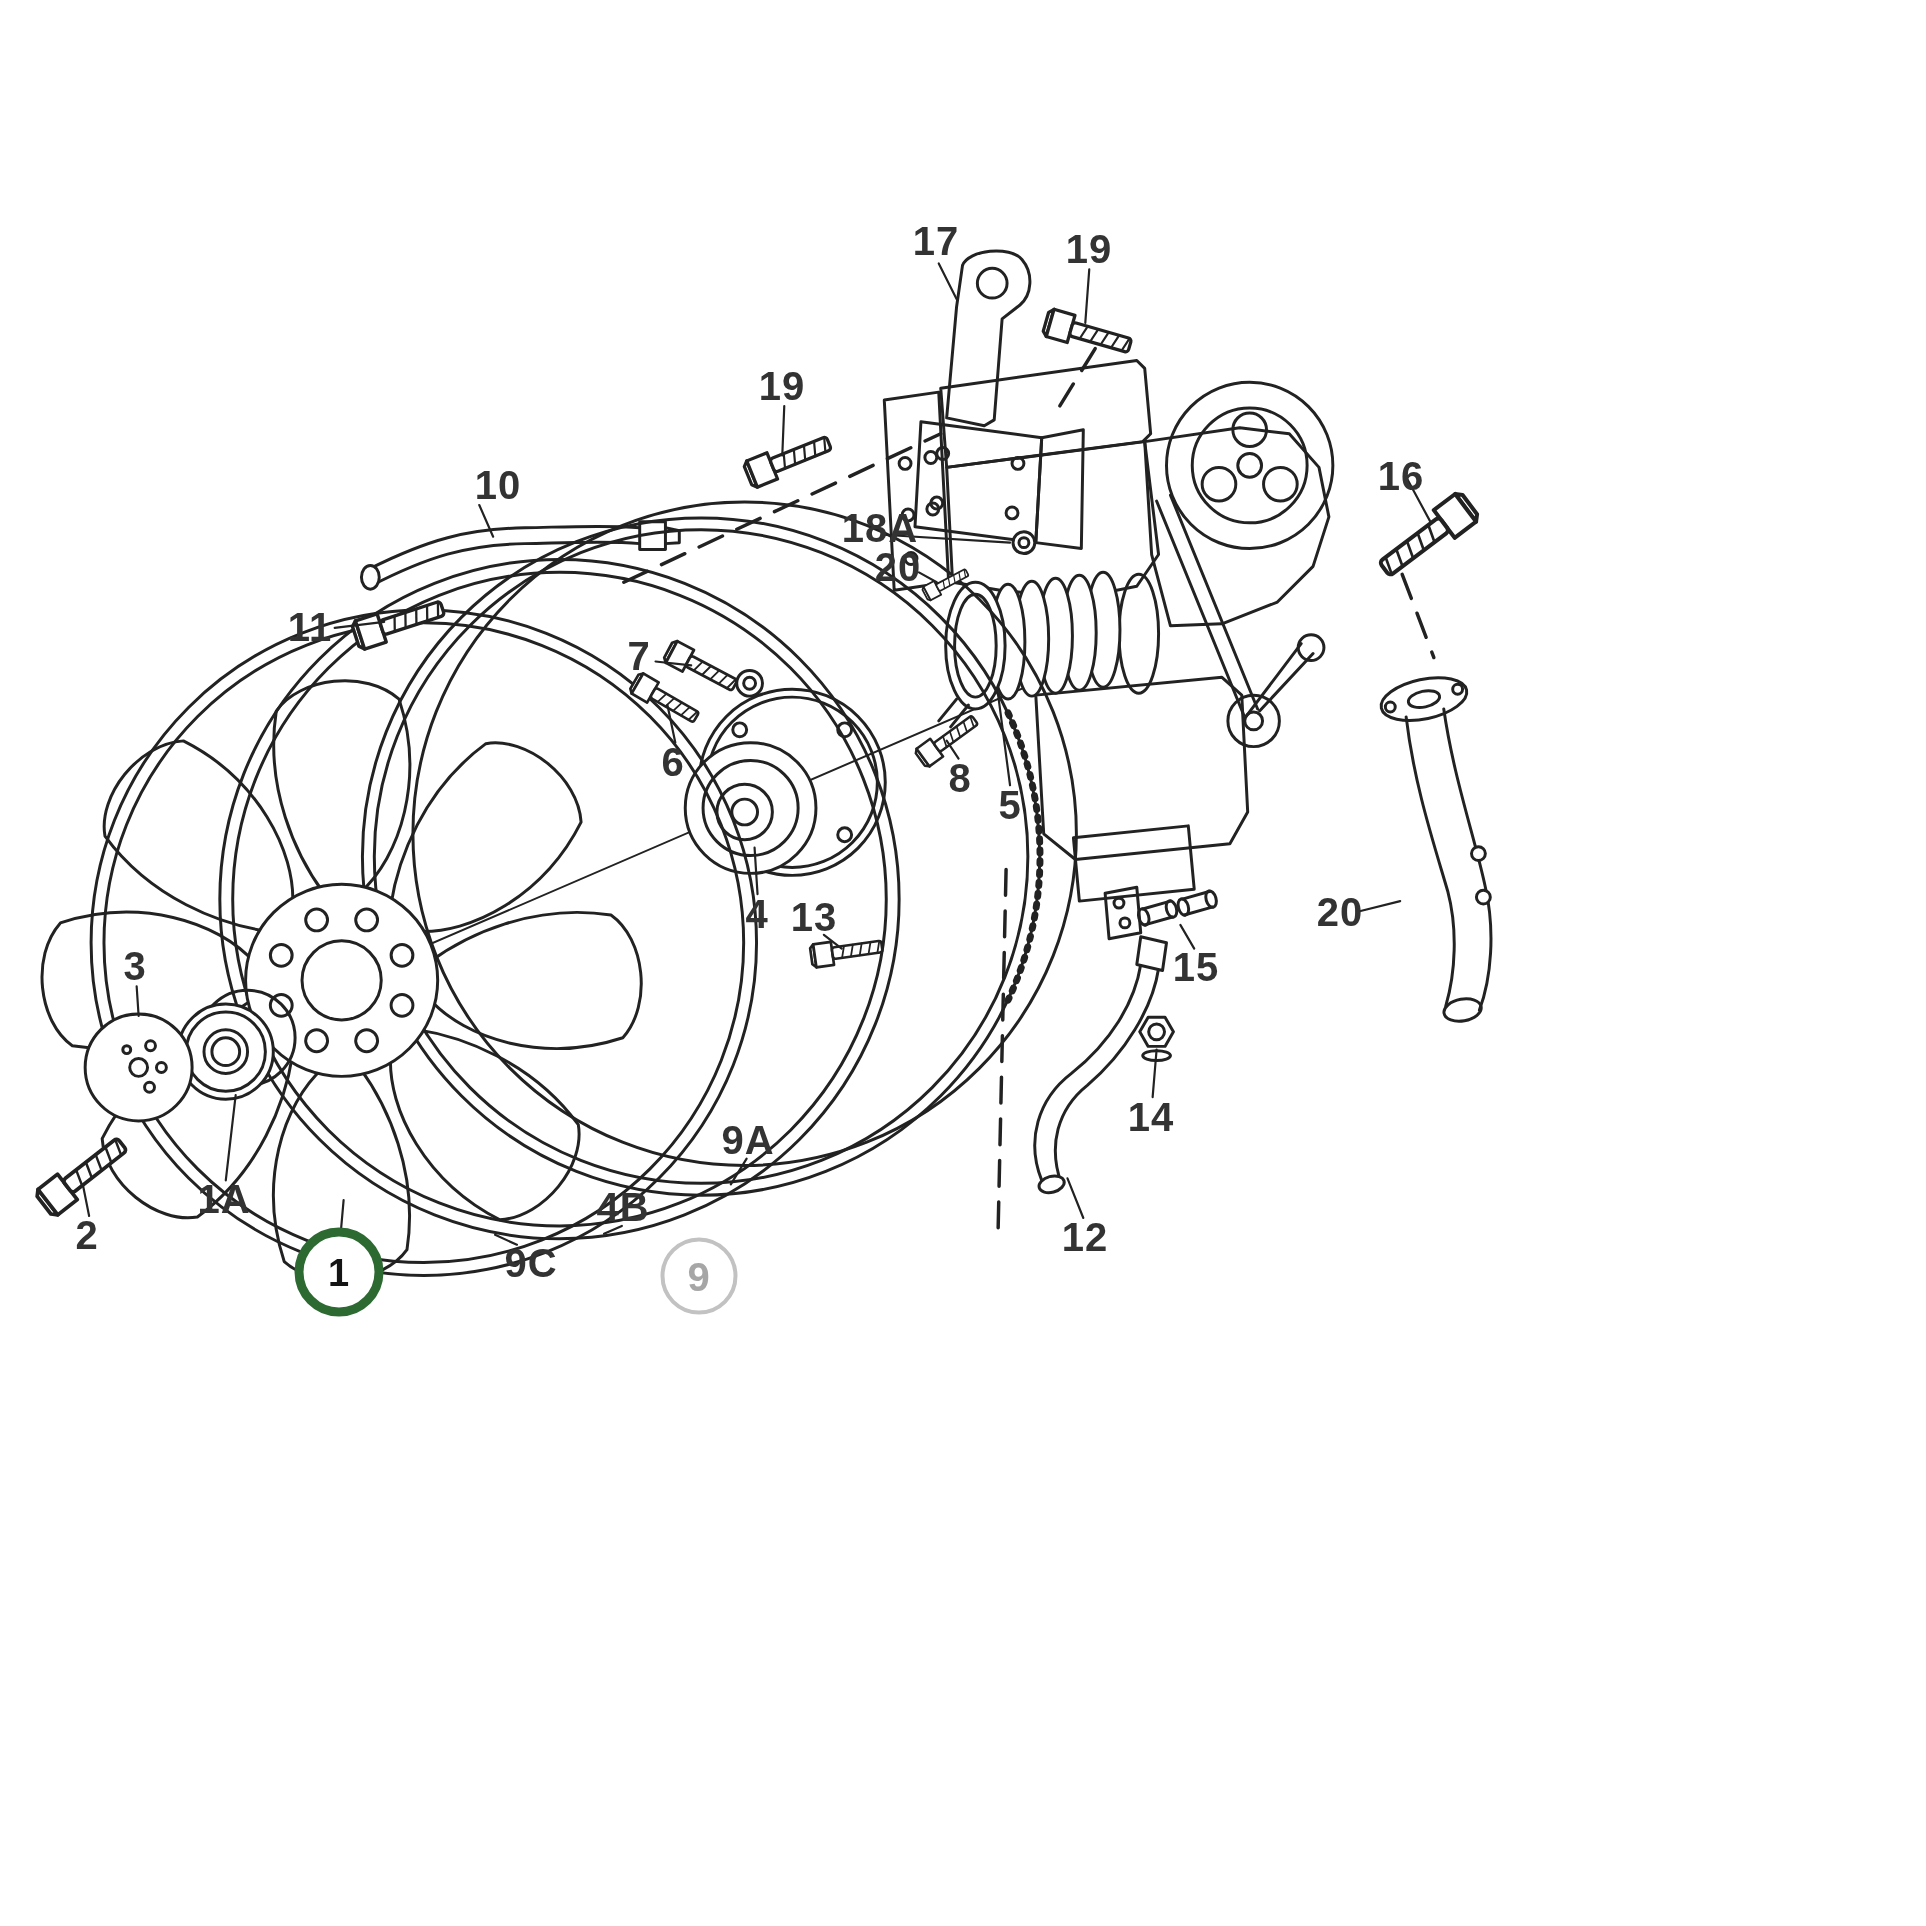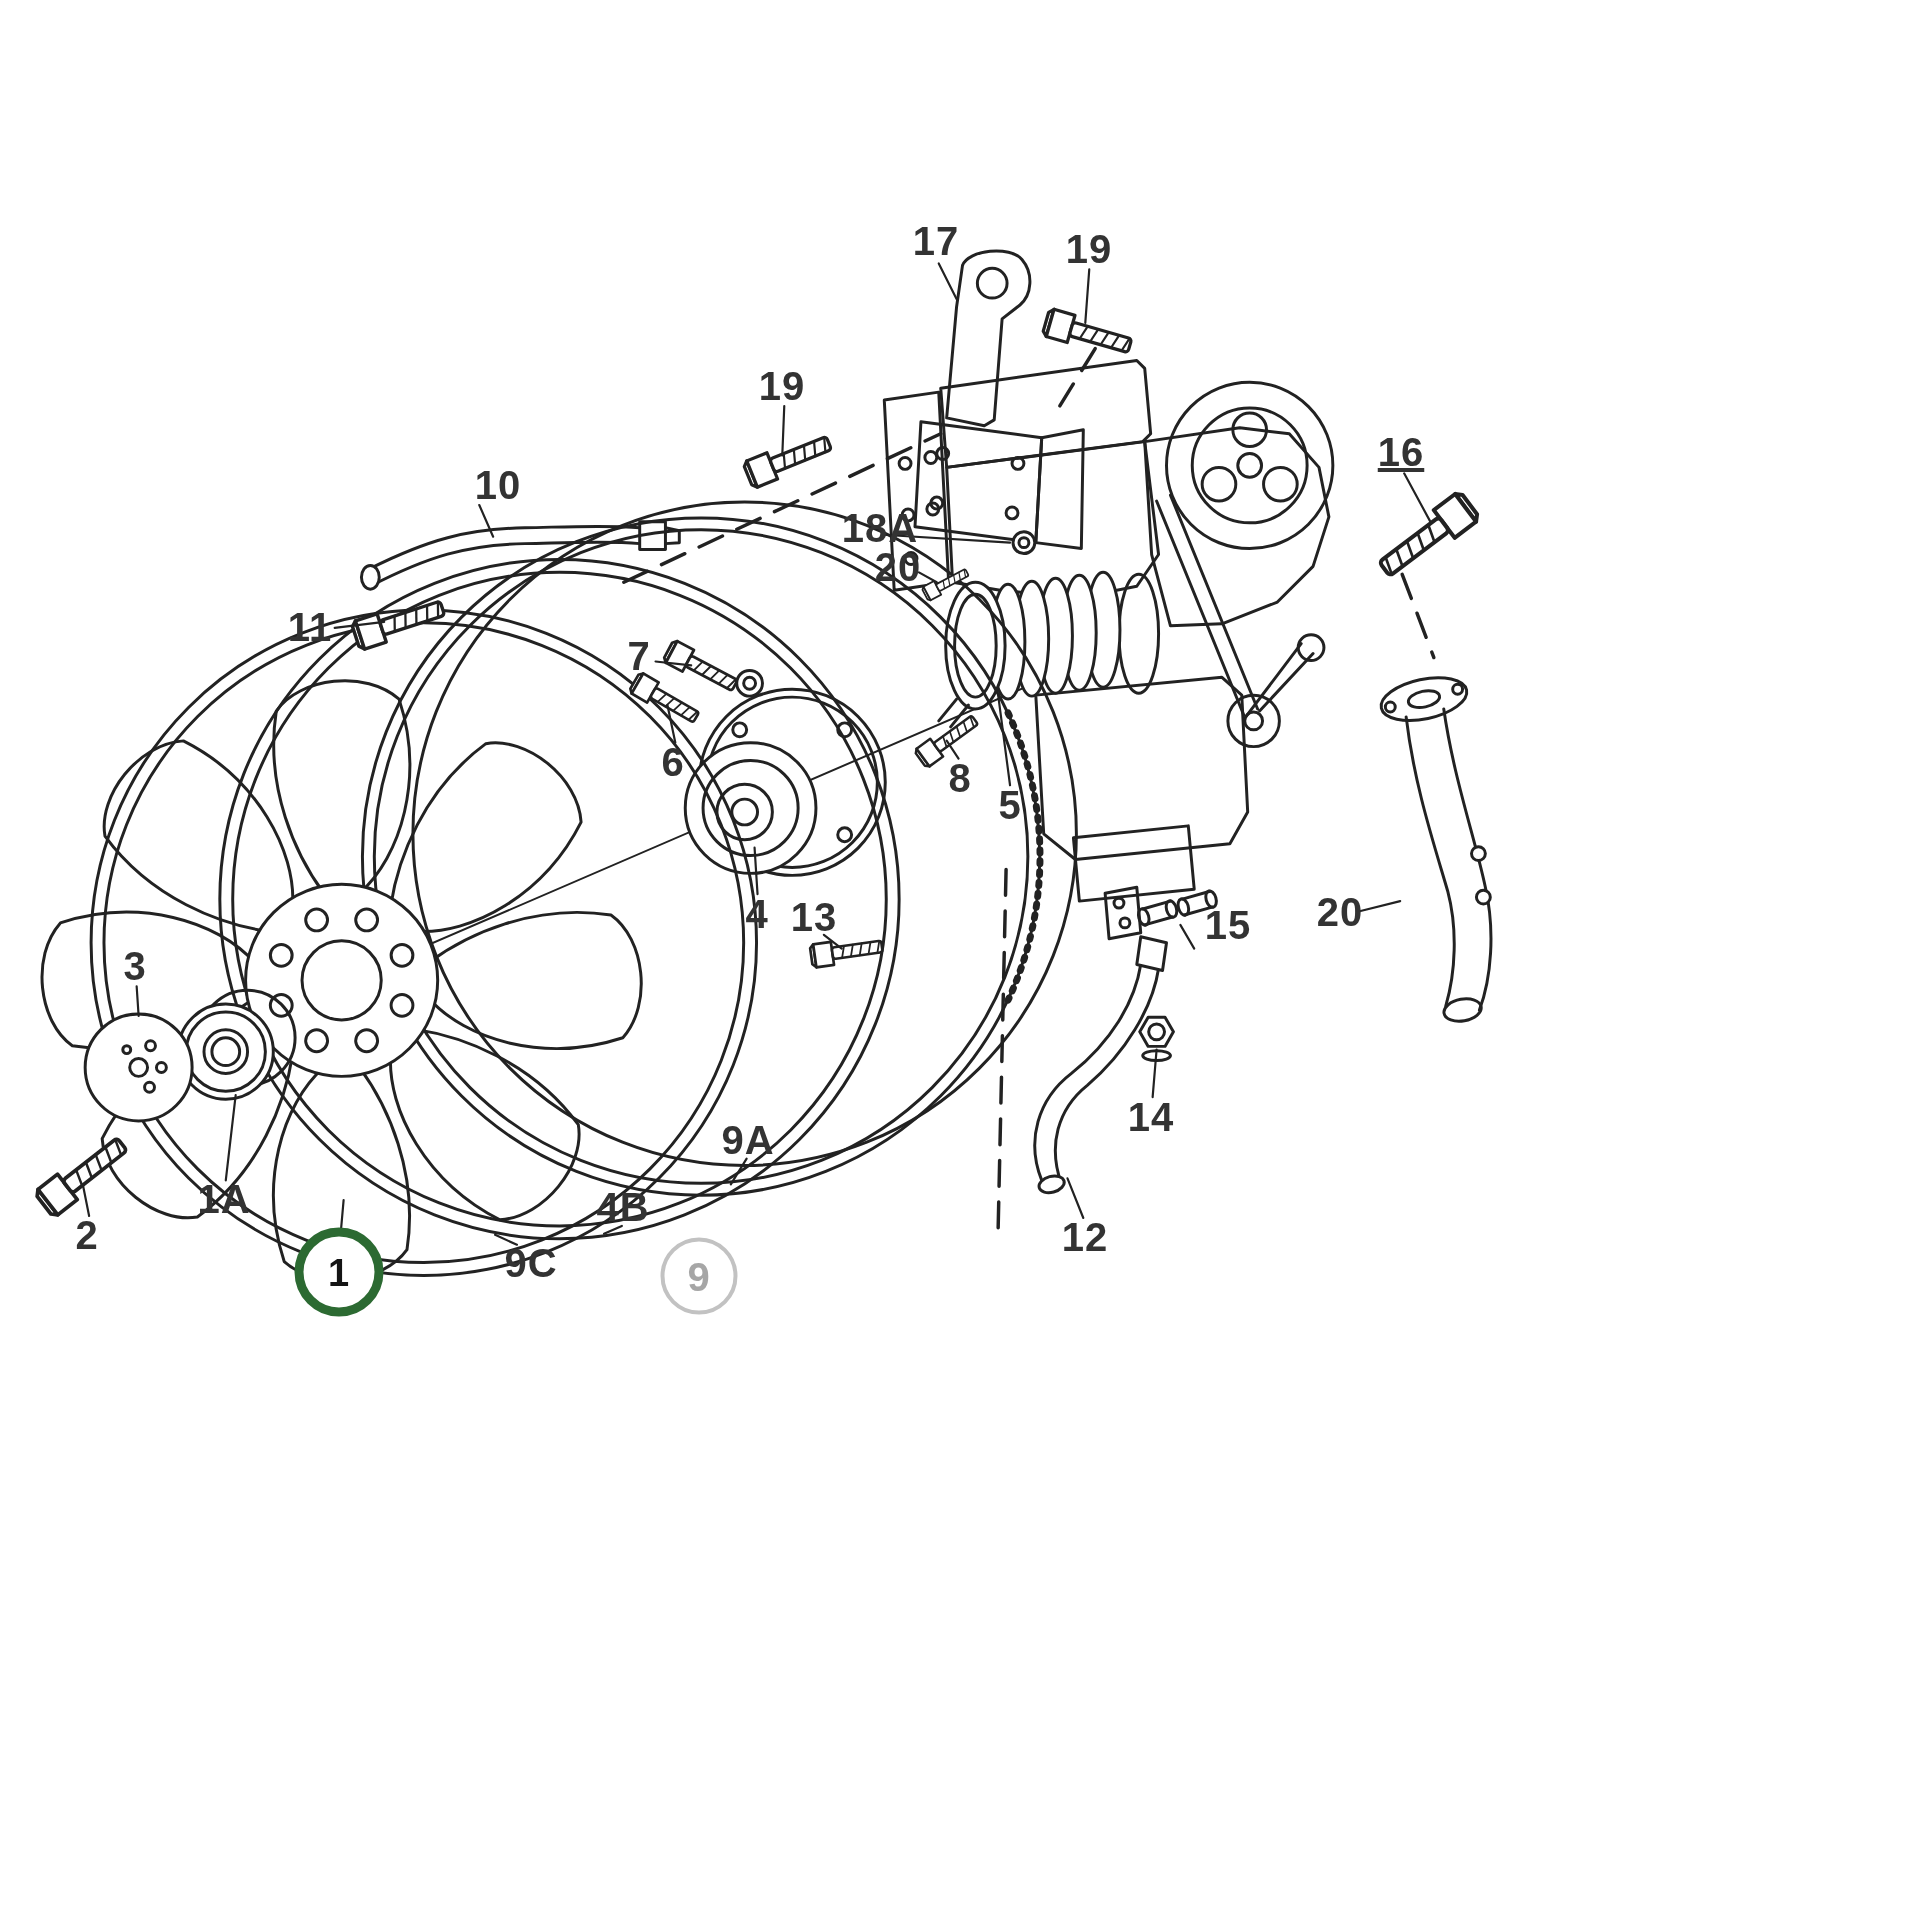--- a/index.html
+++ b/index.html
@@ -289,34 +289,34 @@
       <path class="leader" d="M 522,1257 L 500,1247"></path>
       <path class="leader" d="M 1094,1230 L 1078,1190"></path>
       <path class="leader" d="M 344,1246 L 347,1212"></path>
     </g>
   </svg>
 
   <div class="callout-layer">
       <div class="callout" style="left: 936px; top: 241px;">17</div>
       <div class="callout" style="left: 1089px; top: 249px;">19</div>
       <div class="callout" style="left: 782px; top: 386px;">19</div>
-      <div class="callout" style="left: 1401px; top: 452px; text-decoration: underline;">16</div>
+      <div class="callout" style="left: 1401px; top: 476px;">16</div>
       <div class="callout" style="left: 478px; top: 485px; margin-left: 20px;">10</div>
       <div class="callout" style="left: 880px; top: 528px;">18A</div>
       <div class="callout" style="left: 898px; top: 567px;">20</div>
       <div class="callout" style="left: 310px; top: 627px;">11</div>
       <div class="callout" style="left: 639px; top: 656px;">7</div>
       <div class="callout" style="left: 673px; top: 762px;">6</div>
       <div class="callout" style="left: 960px; top: 778px;">8</div>
       <div class="callout" style="left: 1010px; top: 805px;">5</div>
       <div class="callout" style="left: 757px; top: 914px;">4</div>
       <div class="callout" style="left: 814px; top: 917px;">13</div>
       <div class="callout" style="left: 1340px; top: 912px;">20</div>
       <div class="callout" style="left: 135px; top: 966px;">3</div>
-      <div class="callout" style="left: 1196px; top: 925px; margin-left: 32px;">15</div>
+      <div class="callout" style="left: 1196px; top: 967px;">15</div>
       <div class="callout" style="left: 1151px; top: 1117px;">14</div>
       <div class="callout" style="left: 748px; top: 1140px;">9A</div>
       <div class="callout" style="left: 224px; top: 1199px;">1A</div>
       <div class="callout" style="left: 623px; top: 1207px;">4B</div>
       <div class="callout" style="left: 87px; top: 1235px;">2</div>
       <div class="callout" style="left: 519px; top: 1263px; margin-left: 12px;">9C</div>
       <div class="callout" style="left: 1085px; top: 1237px;">12</div>
       <div class="callout highlight" style="left: 339px; top: 1272px;">1</div>
       <div class="callout group" style="left: 699px; top: 1276px;">9</div>
     </div>

